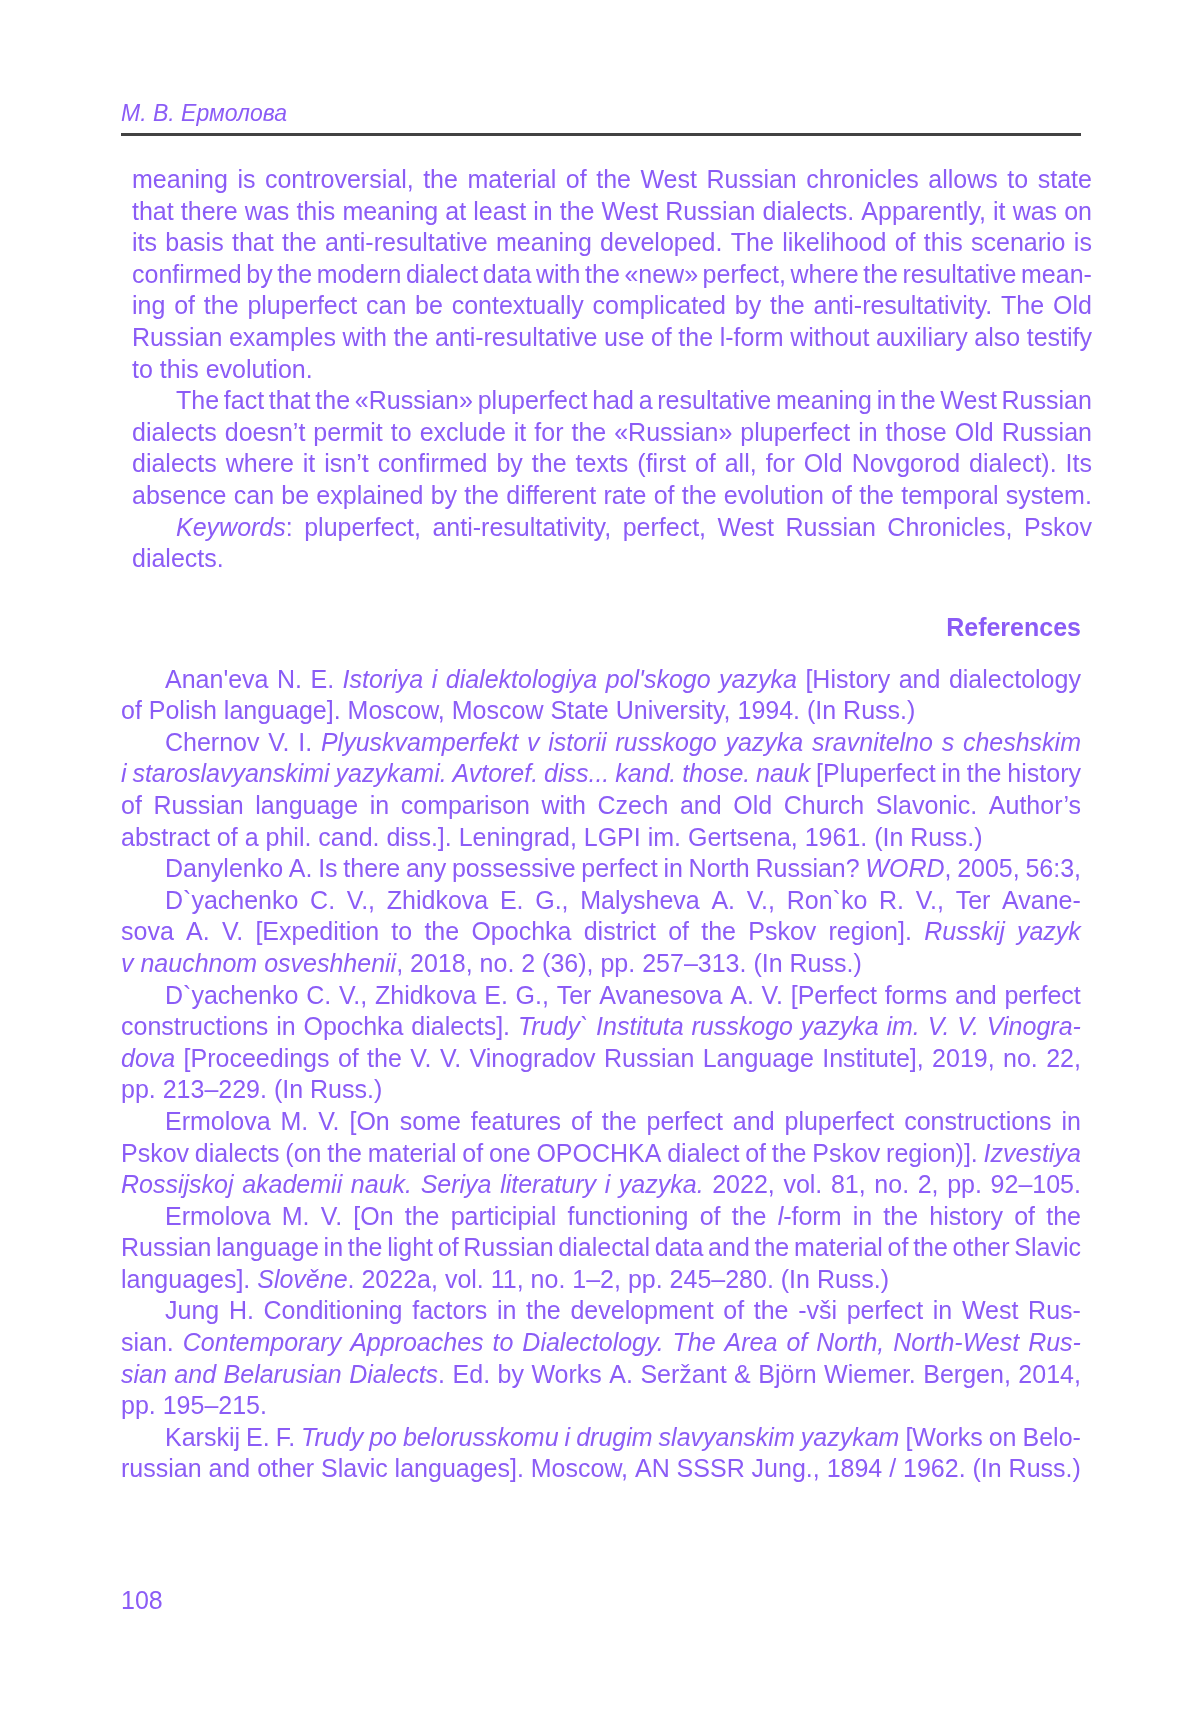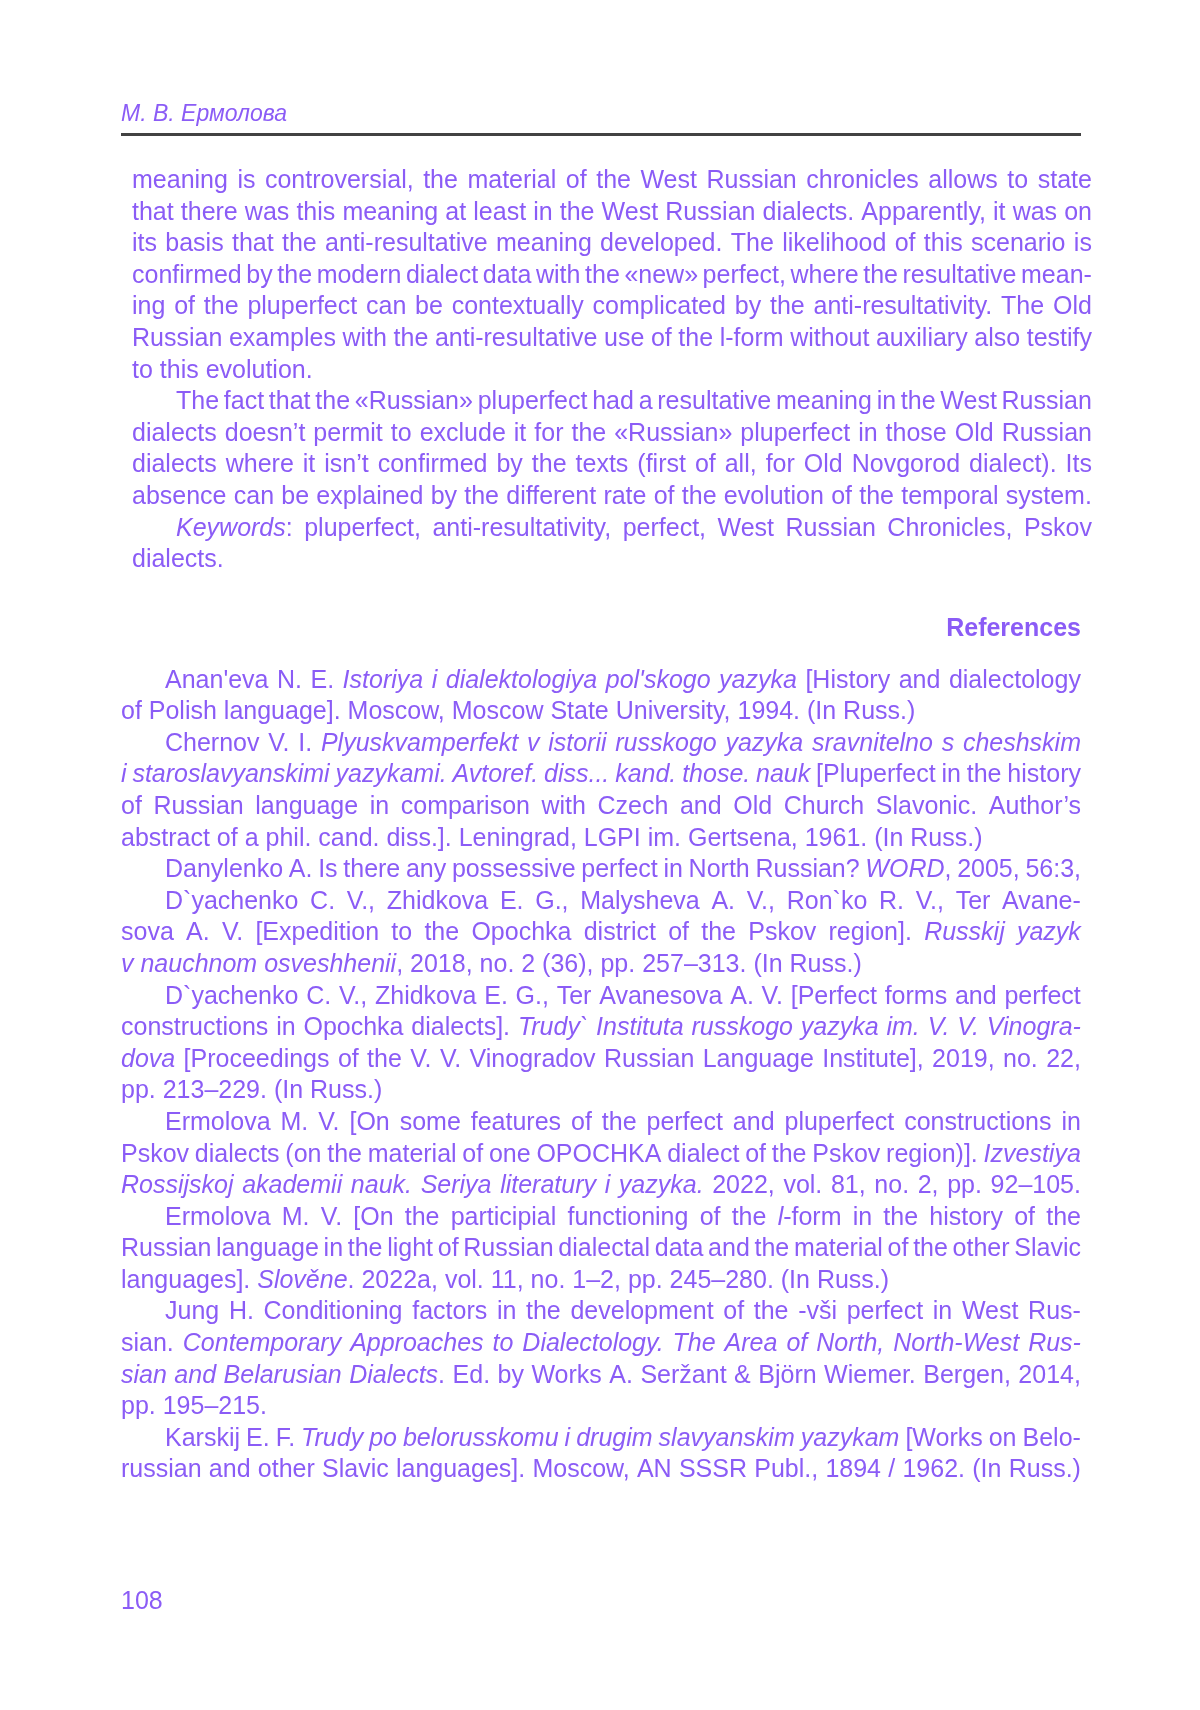--- a/index.html
+++ b/index.html
@@ -575,21 +575,21 @@
         </div>
         <div class="line jst">
           <span class="w"><span class="rm">russian</span></span>
           <span class="w"><span class="rm">and</span></span>
           <span class="w"><span class="rm">other</span></span>
           <span class="w"><span class="rm">Slavic</span></span>
           <span class="w"><span class="rm">languages].</span></span>
           <span class="w"><span class="rm">Moscow,</span></span>
           <span class="w"><span class="rm">AN</span></span>
           <span class="w"><span class="rm">SSSR</span></span>
-          <span class="w"><span class="rm">Publ.,</span></span>
+          <span class="w"><span class="rm">Jung.,</span></span>
           <span class="w"><span class="rm">1894</span></span>
           <span class="w"><span class="rm">/</span></span>
           <span class="w"><span class="rm">1962.</span></span>
           <span class="w"><span class="rm">(In</span></span>
           <span class="w"><span class="rm">Russ.)</span></span>
         </div>
       </div>
   </div>
 
   <div class="page-number">108</div>

